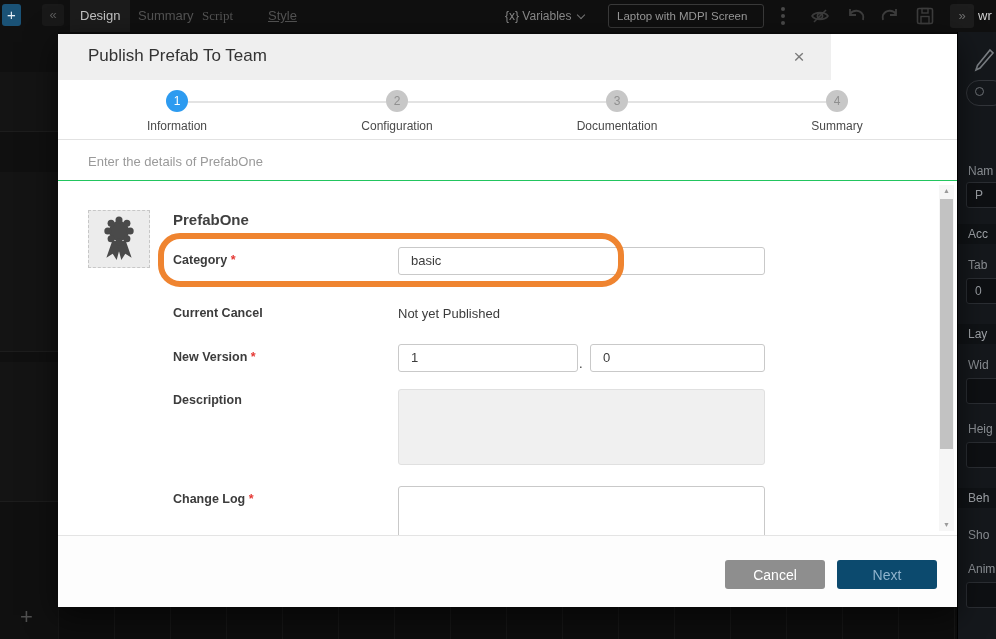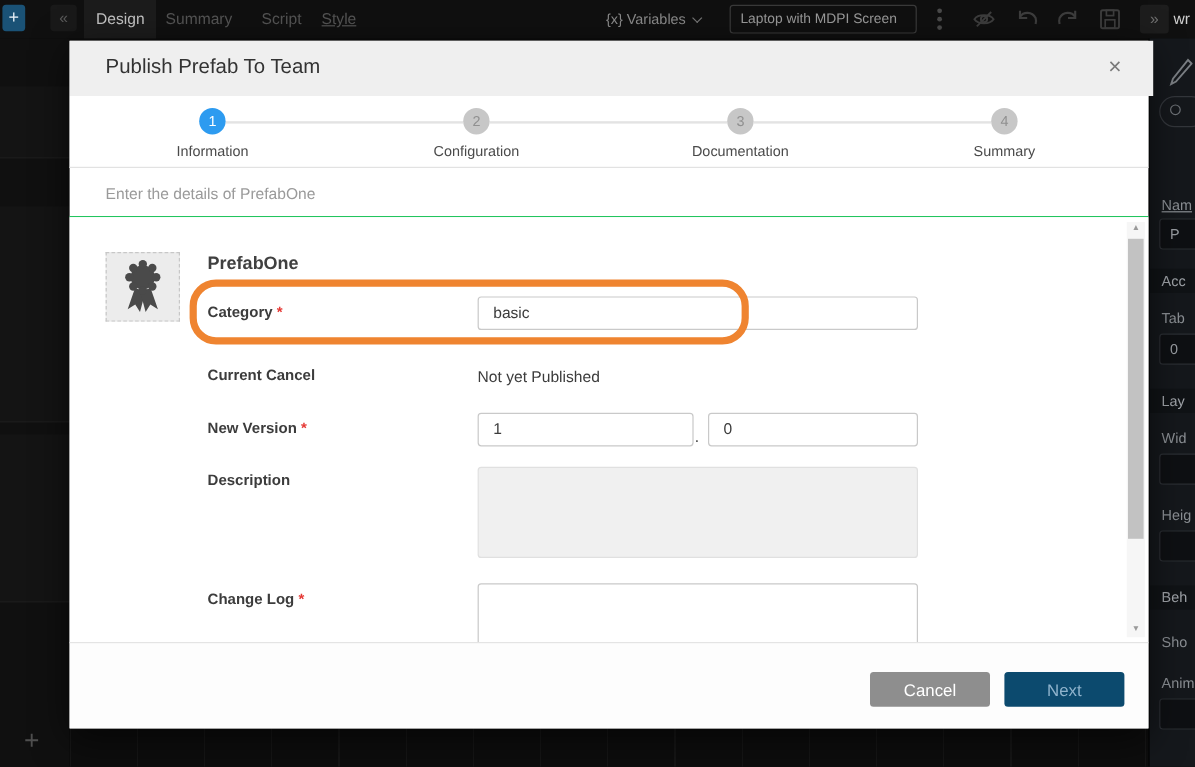--- a/index.html
+++ b/index.html
@@ -8,21 +8,21 @@
   .stage { position:relative; width:996px; height:639px; }
 
   
   .toolbar { position:absolute; left:0; top:0; width:996px; height:32px; background:#101010; }
   .add-btn { position:absolute; left:2px; top:4px; width:19px; height:22px; background:#1a5276;
     color:#e8f1f8; font-size:15px; text-align:center; line-height:21px; border-radius:3px; }
   .collapse { position:absolute; left:42px; top:4px; width:22px; height:22px; background:#191919;
     color:#5a5a5a; font-size:13px; text-align:center; line-height:22px; border-radius:3px; }
   .tab { position:absolute; top:0; height:32px; line-height:32px; font-size:13px; color:#545454; padding:0 10px; }
   .tab.active { color:#c3c3c3; background:#1c1c1c; }
-  .t-design { left:70px; } .t-markup { left:128px; } .t-script { left:208px; } .t-style { left:258px;text-decoration:underline; }
+  .t-design { left:70px; } .t-markup { left:128px; } .t-script { left:192px;font-family:Liberation Serif, serif; } .t-style { left:258px;text-decoration:underline; }
   .variables { position:absolute; left:505px; top:0; height:32px; line-height:32px; font-size:12px; color:#8a8a8a; }
   .chev { display:inline-block; width:6px; height:6px; border-right:1.5px solid #777; border-bottom:1.5px solid #777;
     transform:rotate(45deg); margin-left:6px; margin-bottom:2px; }
   .device-dd { position:absolute; left:608px; top:4px; width:156px; height:24px; border:1px solid #3a3a3a;
     border-radius:3px; color:#9a9a9a; font-size:11.5px; line-height:22px; padding:0 8px; }
   .device-dd .chev { float:right; margin-top:8px; }
   .kebab { position:absolute; left:781px; top:7px; width:4px; height:18px; }
   .kebab i { display:block; width:4px; height:4px; border-radius:50%; background:#4a4a4a; margin-bottom:3px; }
   .tbicon { position:absolute; top:5px; width:22px; height:22px; }
   .i-eye { left:809px; } .i-undo { left:845px; } .i-redo { left:879px; } .i-save { left:914px; }
@@ -43,21 +43,21 @@
     font-size:12px; padding-left:10px; line-height:20px; white-space:nowrap; }
   .rp-input { position:absolute; left:8px; width:40px; height:26px; background:#0e1013; border:1px solid #2b2e33;
     border-radius:3px; color:#9a9ea3; font-size:12px; line-height:24px; padding-left:8px; }
   .rp-search { position:absolute; left:8px; top:48px; width:40px; height:26px; border:1px solid #33363b; border-radius:13px; }
   .rp-search .lens { position:absolute; left:8px; top:6px; width:9px; height:9px; border:1.5px solid #6e7277; border-radius:50%; }
   .rp-pencil { position:absolute; left:14px; top:16px; }
 
   
   .modal { position:absolute; left:58px; top:34px; width:899px; height:573px; background:#ffffff;
     box-shadow:0 8px 30px rgba(0,0,0,.6); }
-  .m-header { position:absolute; left:0; top:0; width:903px; height:46px; background:#efefef; }
+  .m-header { position:absolute; left:0; top:0; width:773px; height:46px; background:#efefef; }
   .m-title { position:absolute; left:30px; top:12px; font-size:17px; color:#333; }
   .m-close { position:absolute; right:20px; top:11px; width:24px; height:24px; color:#7a7a7a;
     font-size:19px; text-align:center; line-height:24px; cursor:pointer; }
 
   .m-steps { position:absolute; left:0; top:46px; width:899px; height:60px; background:#fff; border-bottom:1px solid #e2e2e2; }
   .step-line { position:absolute; top:21px; height:2px; background:#e3e3e3; }
   .step { position:absolute; top:10px; width:160px; margin-left:-80px; text-align:center; }
   .step .dot { width:22px; height:22px; border-radius:50%; background:#c7c7c7; color:#909090;
     font-size:12px; line-height:22px; margin:0 auto; }
   .step.active .dot { background:#2d9bf0; color:#fff; }
@@ -157,21 +157,21 @@
 
   <div class="right-panel">
     <div class="rp-pencil">
       <svg width="22" height="26" viewBox="0 0 22 26">
           <path d="M18 2 L21 5 L8 20 L4 22 L5.5 17.5 Z" fill="none" stroke="#7a7e83" stroke-width="1.6"></path>
         </svg>
     </div>
     <div class="rp-search">
         <span class="lens"></span>
       </div>
-    <div class="rp-label" style="top:132px;text-decoration:underline;">Nam</div>
+    <div class="rp-label" style="top:132px;">Nam</div>
     <div class="rp-input" style="top:150px;">P</div>
     <div class="rp-header" style="top:192px;">Acc</div>
     <div class="rp-label" style="top:226px;">Tab</div>
     <div class="rp-input" style="top:246px;">0</div>
     <div class="rp-header" style="top:292px;">Lay</div>
     <div class="rp-label" style="top:326px;">Wid</div>
     <div class="rp-input" style="top:346px;"></div>
     <div class="rp-label" style="top:390px;">Heig</div>
     <div class="rp-input" style="top:410px;"></div>
     <div class="rp-header" style="top:456px;">Beh</div>

